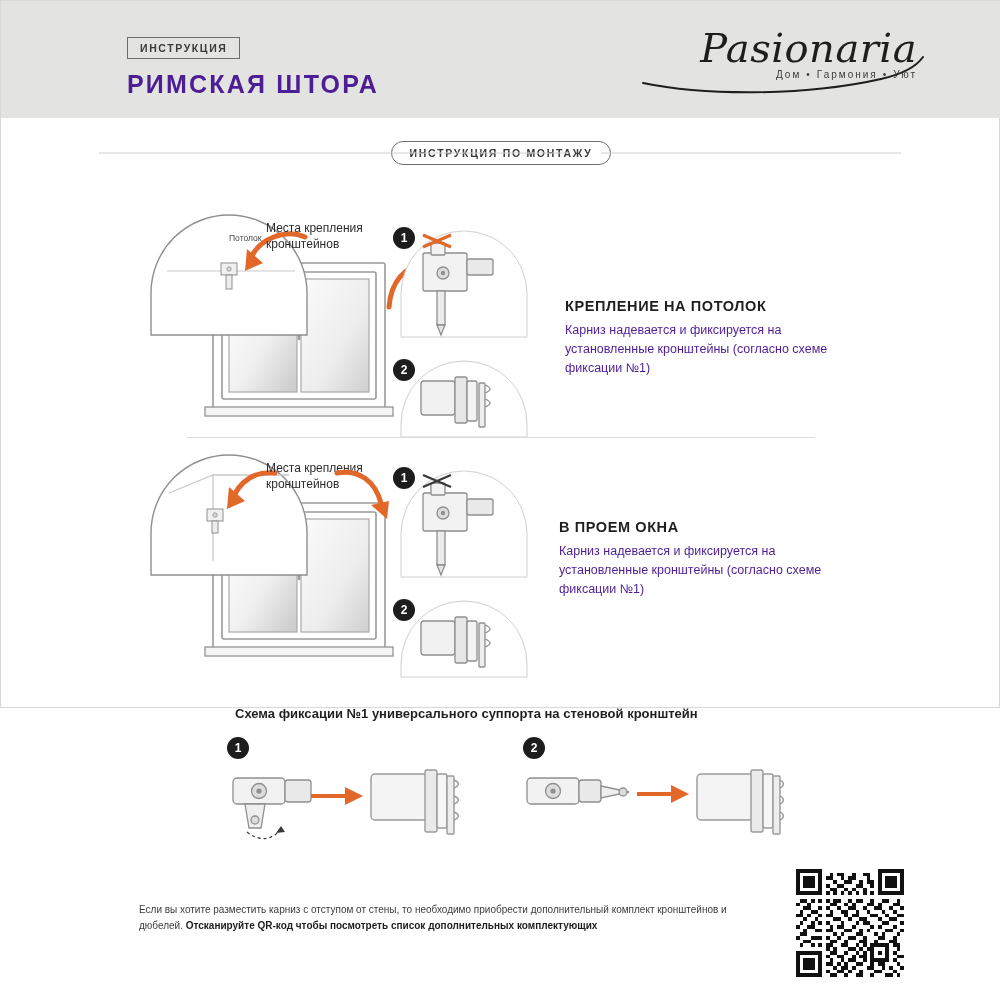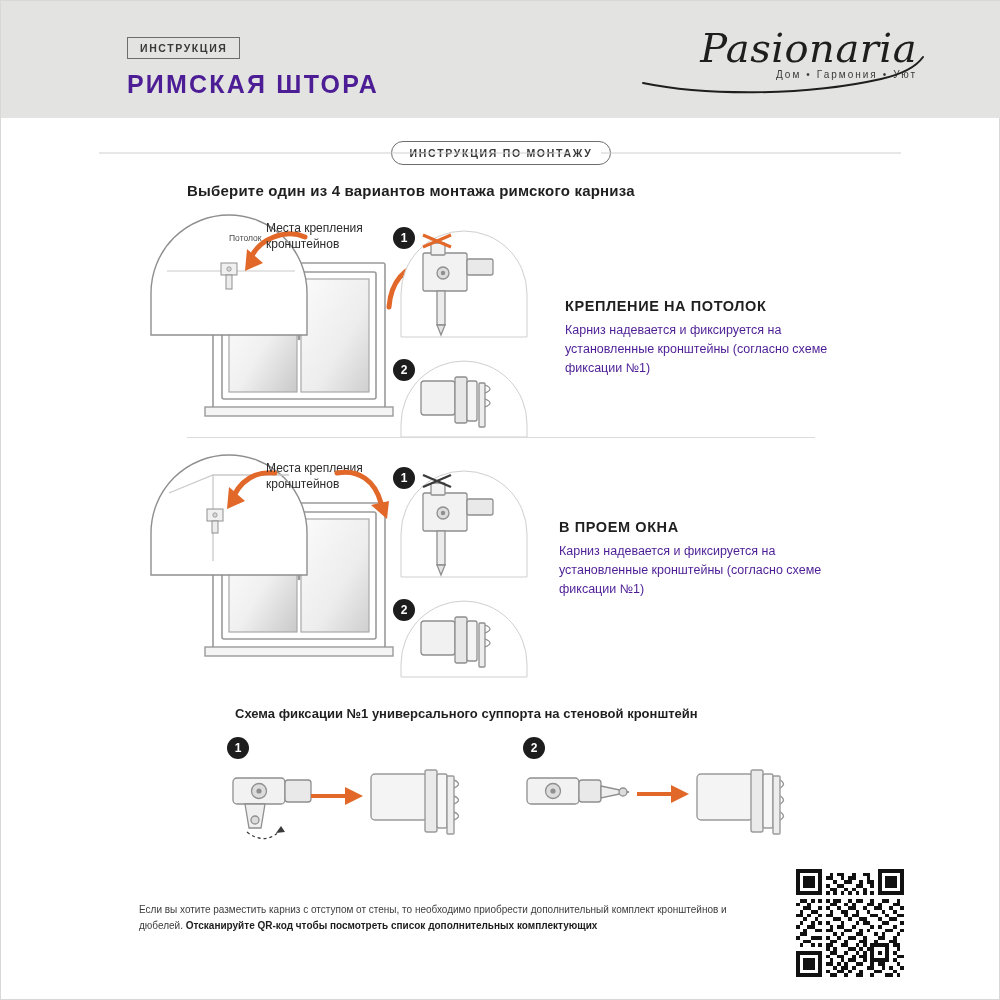--- a/index.html
+++ b/index.html
@@ -10,21 +10,21 @@
   body {
     width: 1000px;
     height: 1000px;
     font-family: "Liberation Sans", sans-serif;
     color: #2b2b2b;
     overflow: hidden;
   }
   .page {
     position: relative;
     width: 1000px;
-    height: 1000px;
+    height: 708px;
     background: #ffffff;
     box-sizing: border-box;
     border: 1px solid #d8d8d8;
   }
 
   
   .header {
     position: absolute;
     left: 0; top: 0;
     width: 1000px;
@@ -212,21 +212,20 @@
   <div class="mount-badge-row">
     <div class="mount-badge">ИНСТРУКЦИЯ ПО МОНТАЖУ</div>
   </div>
   <svg class="illus" style="left:98px; top:151px;" width="470" height="2">
     <line x1="0" y1="1" x2="470" y2="1" stroke="#cfcfcf" stroke-width="1"></line>
   </svg>
   <svg class="illus" style="left:600px; top:151px;" width="300" height="2">
     <line x1="0" y1="1" x2="300" y2="1" stroke="#cfcfcf" stroke-width="1"></line>
   </svg>
 
-  <div class="choose-title">Выберите один из 4 вариантов монтажа римского карниза</div>
 
   <svg class="illus" style="left:180px; top:210px;" width="340" height="215">
 
     <g stroke="#9a9a9a" stroke-width="1.6" fill="#ffffff">
       <rect x="32" y="52" width="172" height="145" rx="2"></rect>
       <rect x="41" y="61" width="154" height="127" rx="2"></rect>
     </g>
 
     <defs>
       <linearGradient id="glass1" x1="0" y1="0" x2="1" y2="1">

